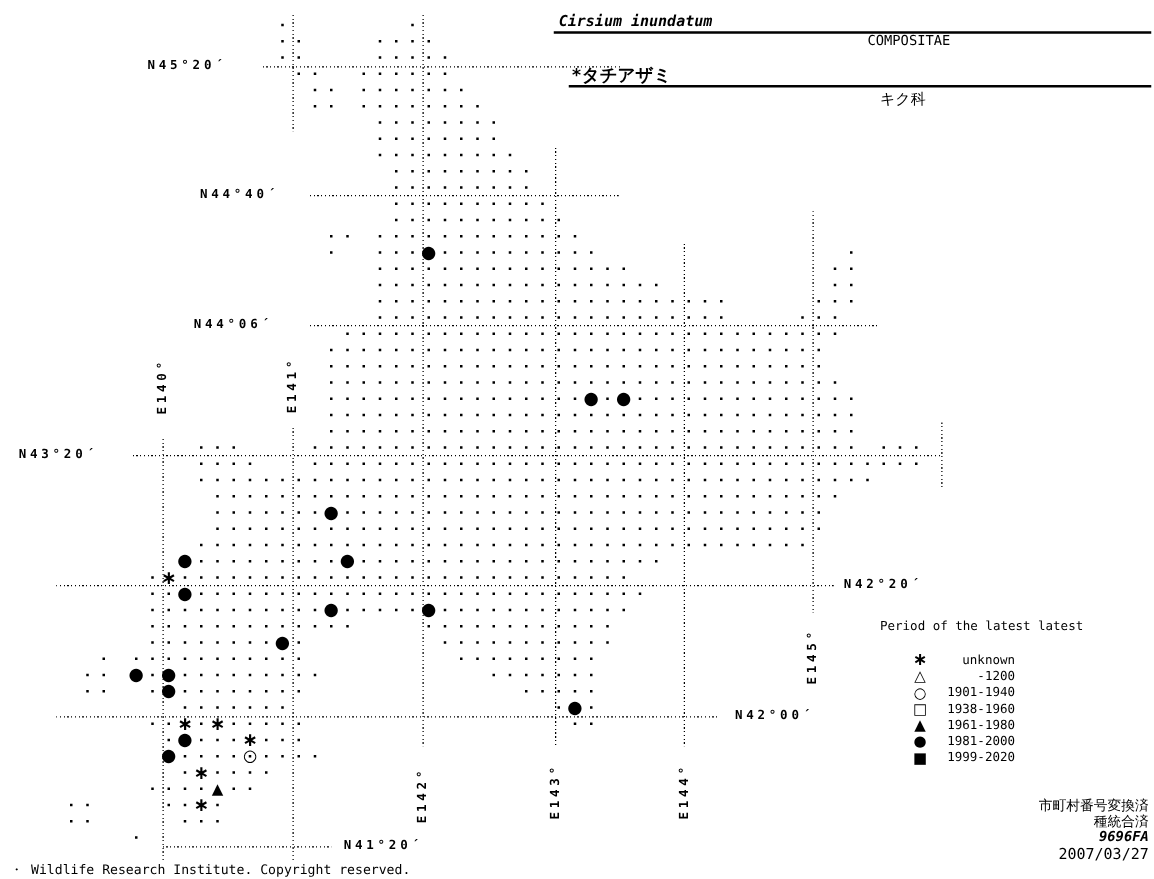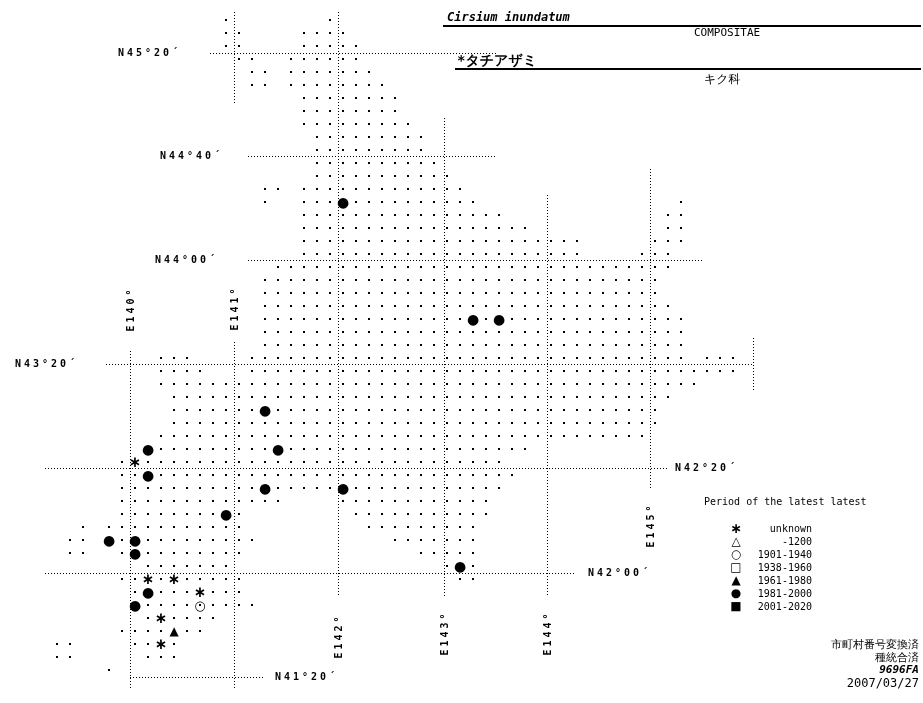--- a/index.html
+++ b/index.html
@@ -1078,21 +1078,21 @@
       <div class="dot" style="left: 69px; top: 656px;"></div>
       <div class="dot" style="left: 147px; top: 656px;"></div>
       <div class="dot" style="left: 160px; top: 656px;"></div>
       <div class="dot" style="left: 173px; top: 656px;"></div>
       <div class="dot" style="left: 108px; top: 669px;"></div>
       <div class="hline" style="left: 210px; top: 53px; width: 287px;"></div>
       <div class="latlabel" style="left: 118px; top: 47px;">N45°20´</div>
       <div class="hline" style="left: 248px; top: 156px; width: 247px;"></div>
       <div class="latlabel" style="left: 160px; top: 150px;">N44°40´</div>
       <div class="hline" style="left: 248px; top: 260px; width: 455px;"></div>
-      <div class="latlabel" style="left: 155px; top: 254px;">N44°00´</div>
+      <div class="latlabel" style="left: 155px; top: 254px;">N44°06´</div>
       <div class="hline" style="left: 106px; top: 364px; width: 647px;"></div>
       <div class="latlabel" style="left: 15px; top: 358px;">N43°20´</div>
       <div class="hline" style="left: 45px; top: 468px; width: 622px;"></div>
       <div class="latlabel" style="left: 675px; top: 462px;">N42°20´</div>
       <div class="hline" style="left: 45px; top: 573px; width: 530px;"></div>
       <div class="latlabel" style="left: 588px; top: 567px;">N42°00´</div>
       <div class="hline" style="left: 130px; top: 677px; width: 135px;"></div>
       <div class="latlabel" style="left: 275px; top: 671px;">N41°20´</div>
       <div class="vline" style="left: 130px; top: 351px; height: 337px;"></div>
       <div class="vlabel" style="left: 76px; top: 302px;">E140°</div>
@@ -1142,21 +1142,22 @@
       <div class="legend-lab" style="top: 534.6px;">-1200</div>
       <div class="legend-sym g-open-circle" style="top: 547.7px;">○</div>
       <div class="legend-lab" style="top: 547.7px;">1901-1940</div>
       <div class="legend-sym g-open-square" style="top: 560.8px;">□</div>
       <div class="legend-lab" style="top: 560.8px;">1938-1960</div>
       <div class="legend-sym g-filled-triangle" style="top: 573.9px;">▲</div>
       <div class="legend-lab" style="top: 573.9px;">1961-1980</div>
       <div class="legend-sym g-filled-circle" style="top: 587px;">●</div>
       <div class="legend-lab" style="top: 587px;">1981-2000</div>
       <div class="legend-sym g-filled-square" style="top: 600.1px;">■</div>
-      <div class="legend-lab" style="top: 600.1px;">2001-2020</div>
+      <div class="legend-lab" style="top: 600.1px;">1999-2020</div>
     </div>
 
+  <div class="copyright">・ Wildlife Research Institute. Copyright reserved.</div>
   <div class="note" id="note0">市町村番号変換済</div>
   <div class="note" id="note1">種統合済</div>
   <div class="note" id="note2">9696FA</div>
   <div class="note" id="note3">2007/03/27</div>
 
 </div>
 
 </body></html>

